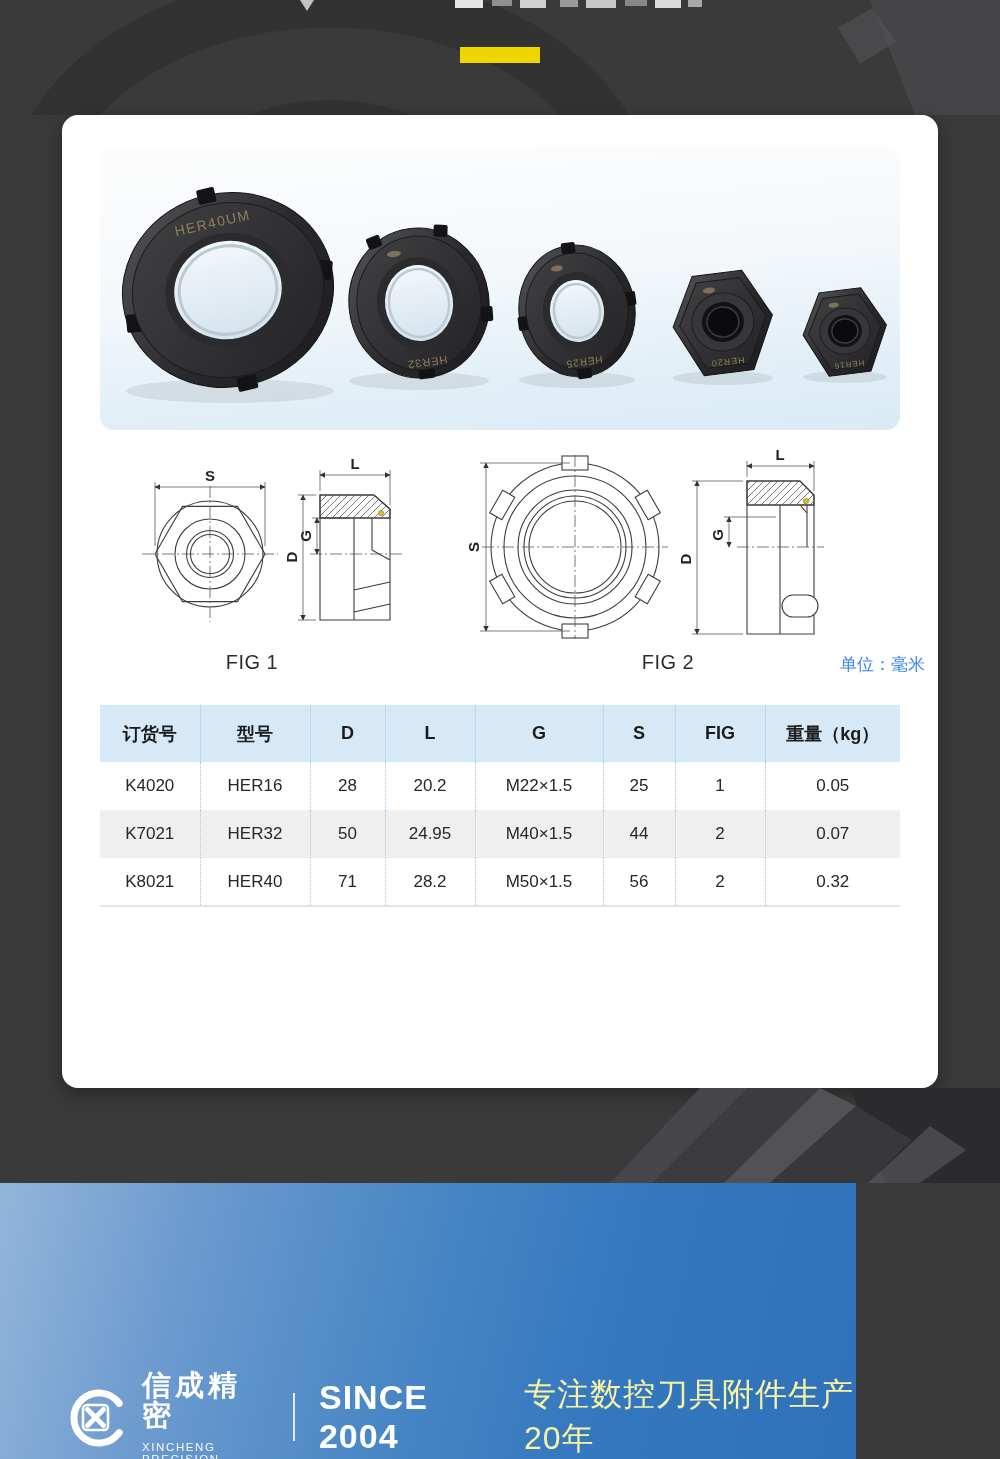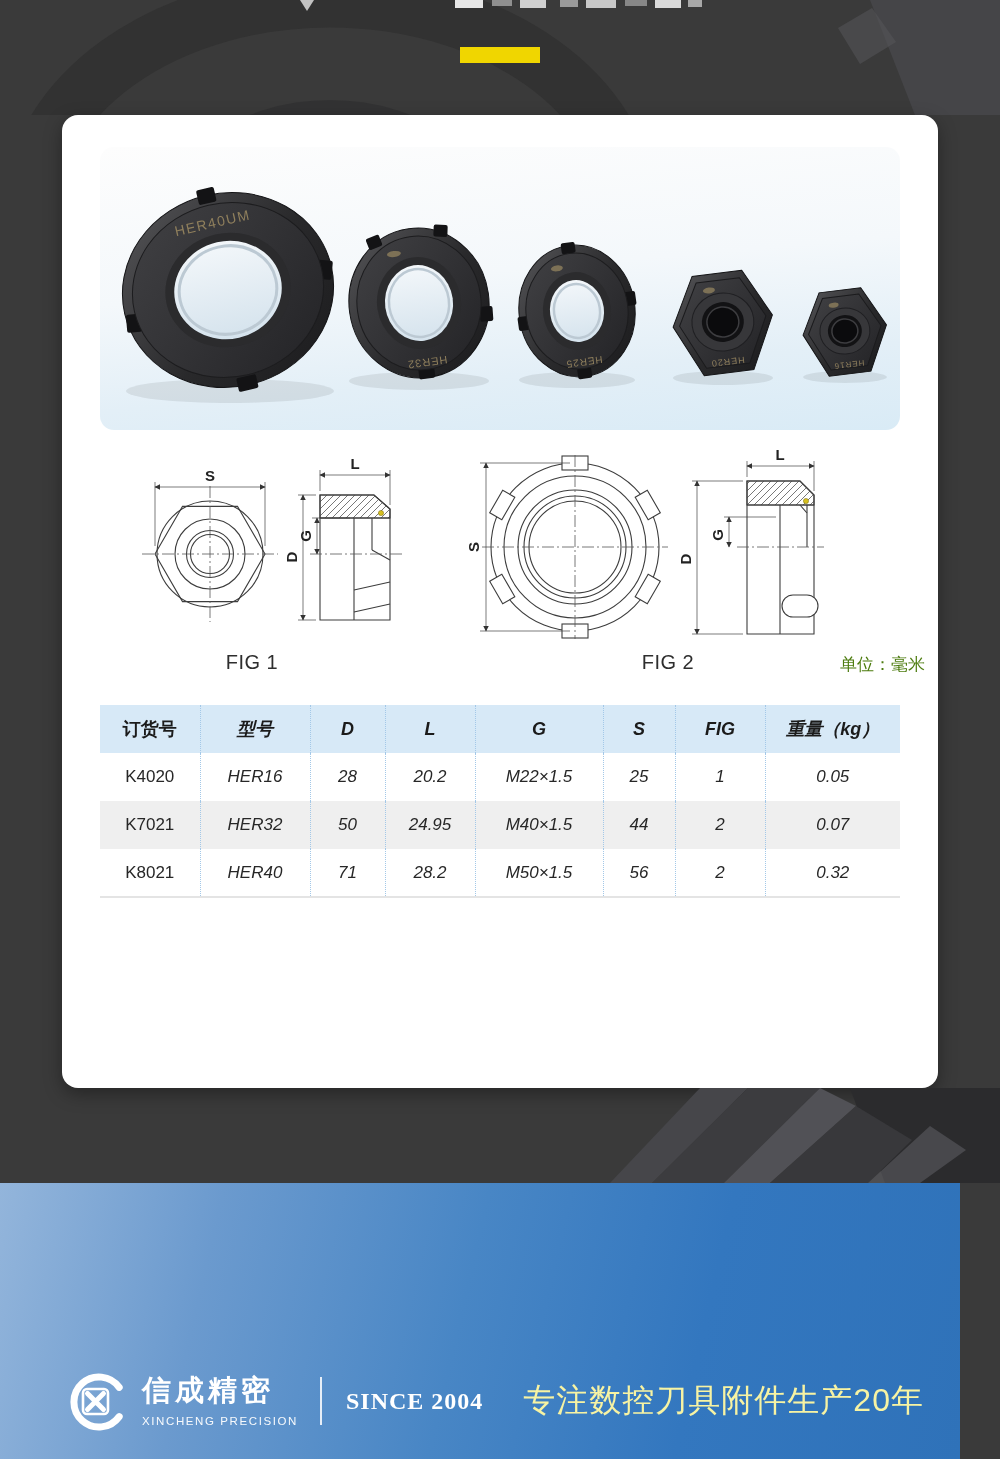--- a/index.html
+++ b/index.html
@@ -29,55 +29,55 @@
   .fig1-svg { left:58px; top:335px; width:330px; height:190px; }
   .fig2-svg { left:400px; top:332px; width:370px; height:195px; }
   .fig-label {
     position:absolute; top:536px; width:130px; text-align:center;
     font-size:20px; color:#2e2e2e; letter-spacing:.5px;
   }
   .fig1-label { left:125px; }
   .fig2-label { left:541px; }
   .unit-label {
     position:absolute; top:538px; left:690px; width:173px; text-align:right;
-    font-size:17px; color:#4d7c0f;
+    font-size:17px; color:#3b82f6;
   }
   
   .spec-table {
     position:absolute; left:38px; top:590px; width:800px;
     border-collapse:collapse; table-layout:fixed;
     border-bottom:2px solid #e4e4e4;
   }
   .spec-table th {
-    height:48px; background:#d7e9f7; font-size:18px; font-weight:bold; color:#1b1b1b;
+    height:57px; background:#d7e9f7; font-size:18px; font-weight:bold; color:#1b1b1b;
     text-align:center; vertical-align:middle;
   }
   .spec-table td {
     height:48px; font-size:17px; color:#272727; text-align:center; vertical-align:middle;
   }
-  .spec-table th + th, .spec-table td + td { border-left:1px dotted #a3c8e8;font-style:italic; }
+  .spec-table th + th, .spec-table td + td { border-left:1px dotted #a3c8e8; }
   .spec-table tbody tr:nth-child(even) td { background:#efefef; }
   
   .mid-deco { position:absolute; left:0; top:1088px; width:1000px; height:95px; }
   
   .footer {
-    position:absolute; left:0; top:1183px; width:960px; height:276px;
+    position:absolute; left:0; top:1183px; width:856px; height:276px;
     background:linear-gradient(103deg,#93b5db 0%, #6b9ace 22%, #4886c5 48%, #3377bf 72%, #2f72b9 100%);
   }
   .footer-row {
     position:absolute; left:68px; top:1370px; transform:translateY(0);
     display:flex; align-items:center;
   }
   .footer-row { left:68px; top:187px; position:absolute; }
   .brand-logo { width:62px; height:62px; flex:0 0 auto; }
   .brand-text { margin-left:12px; color:#ffffff; }
   .brand-cn { font-size:29px; font-weight:bold; letter-spacing:4px; line-height:1.05; }
   .brand-en { font-size:11.5px; letter-spacing:1.6px; margin-top:10px; opacity:.95; }
   .footer-divider { width:2px; height:48px; background:rgba(255,255,255,.85); margin:0 24px 0 22px; }
-  .since-text { font-size:24px; font-weight:bold; color:#ffffff; letter-spacing:1px;font-family:Liberation Serif, serif; }
+  .since-text { font-size:34px; font-weight:bold; color:#ffffff; letter-spacing:1px; }
   .slogan-text { font-size:32px; font-weight:normal; color:#f7f3a3; margin-left:40px; letter-spacing:1px; }
 </style>
 </head>
 <body>
 
 <div class="page">
 
   <div class="top-deco">
     <svg width="1000" height="115" viewBox="0 0 1000 115">
       <ellipse cx="330" cy="215" rx="300" ry="215" fill="none" stroke="#323232" stroke-width="55"></ellipse>

